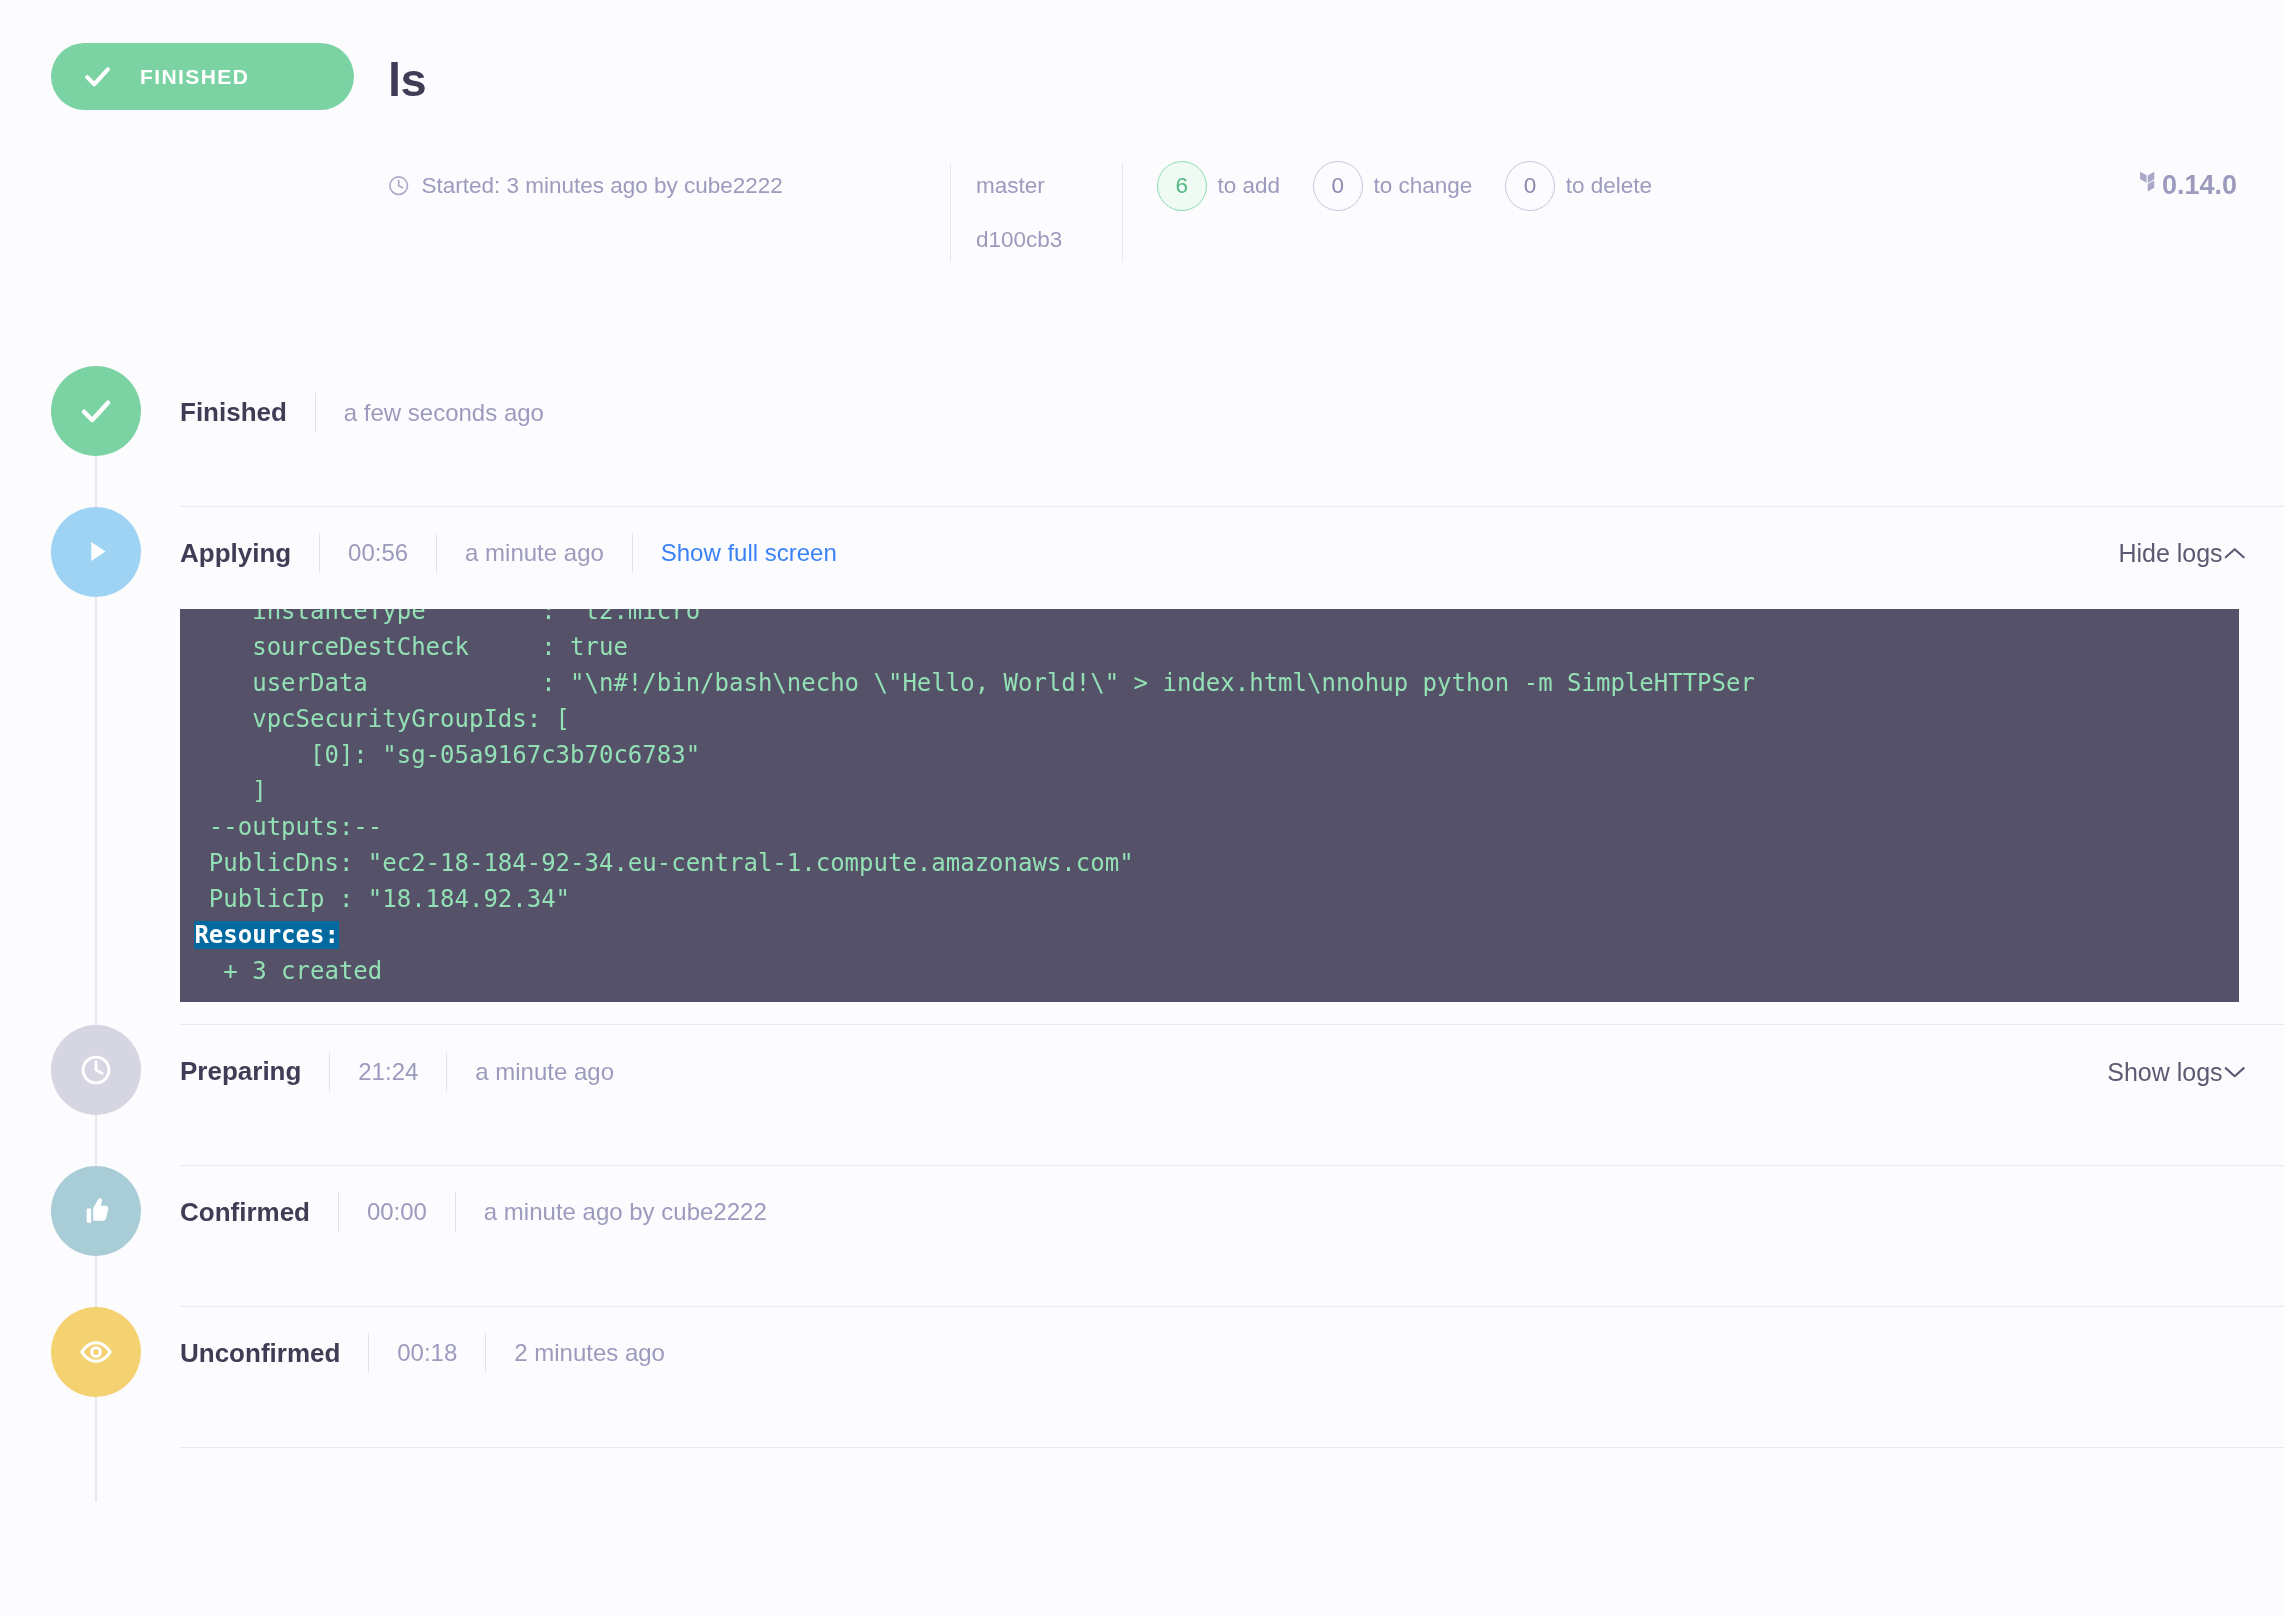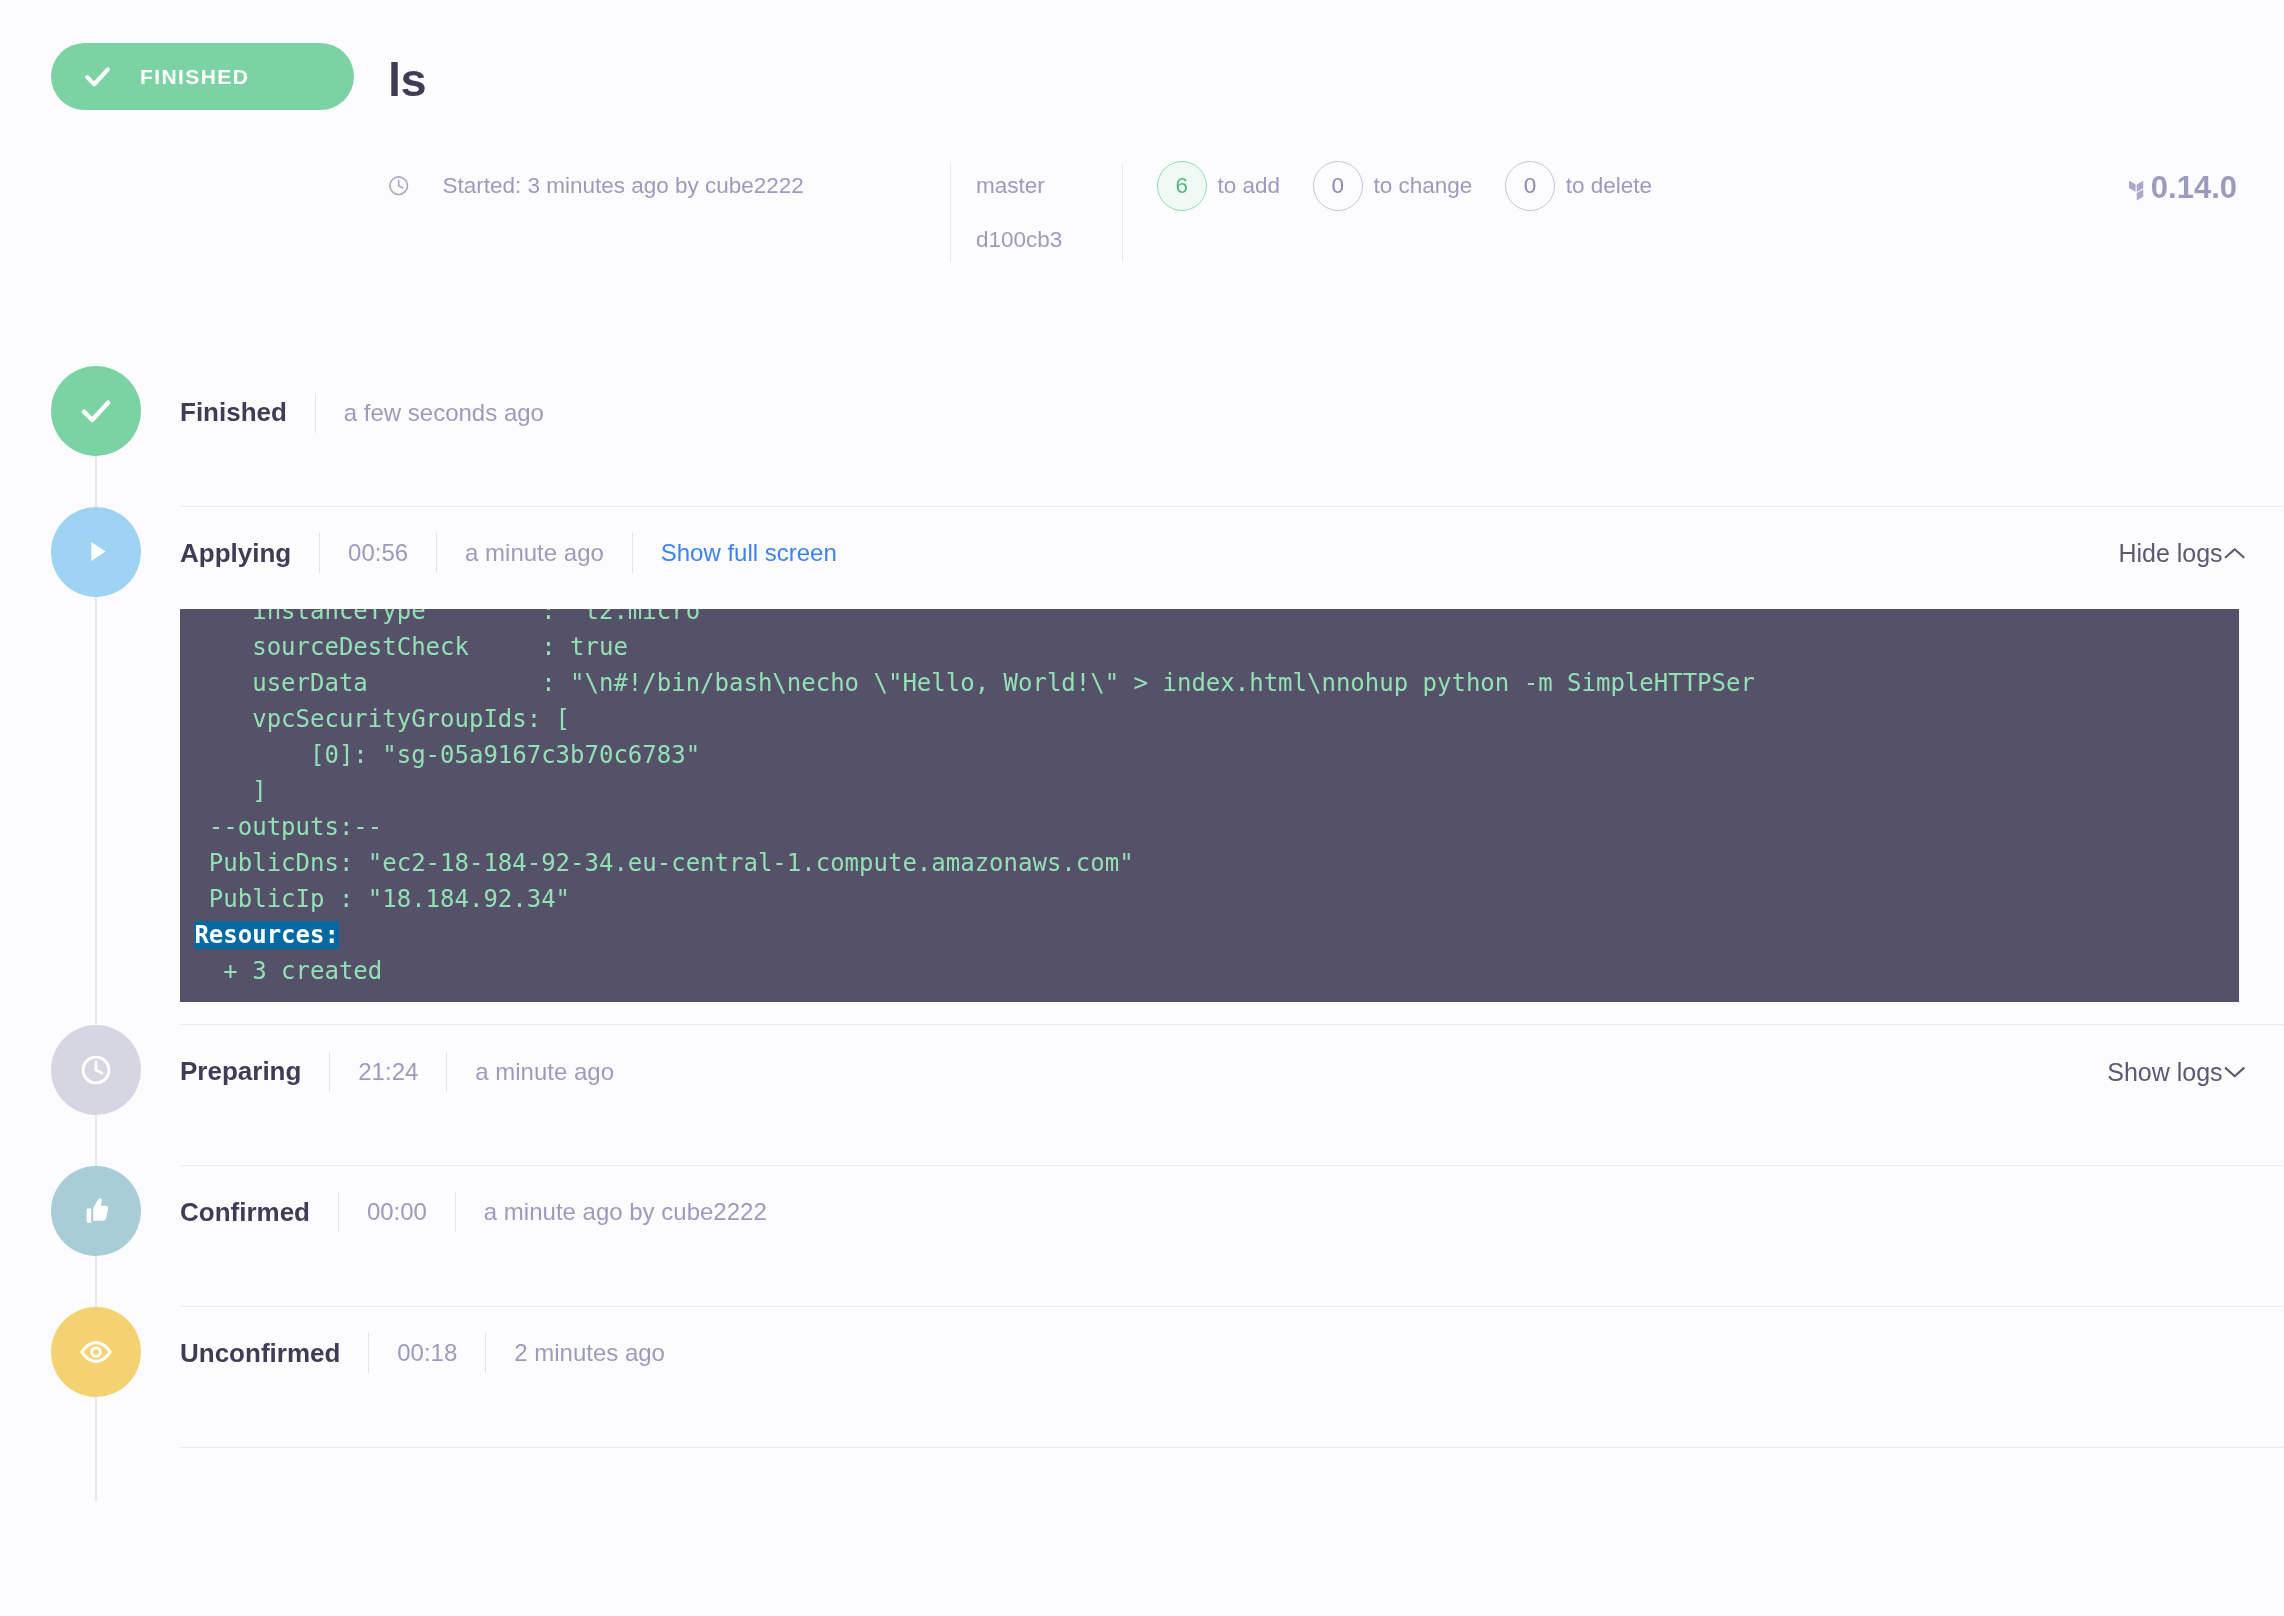--- a/index.html
+++ b/index.html
@@ -72,21 +72,21 @@
     align-items: flex-start;
     margin-top: 49px;
     padding-left: 387px;
     position: relative;
   }
 
   .meta-col-times { width: 563px; }
   .meta-line {
     display: flex;
     align-items: center;
-    gap: 32px;
+    gap: 11px;
     height: 54px;
     color: #9c9bbd;
     font-size: 22.5px;
     white-space: nowrap;
   }
   .meta-line .m-icon {
     width: 23.4px; height: 23.4px; flex: none;
     display: flex; align-items: center; justify-content: center;
   }
   .meta-line .m-icon svg { width: 23.4px; height: 23.4px; display: block; }
@@ -144,24 +144,24 @@
     font-size: 22.5px;
     color: #9c9bbd;
     white-space: nowrap;
   }
 
   .version-badge {
     position: absolute;
     right: 47px;
     top: 10.8px;
     display: flex;
-    align-items: flex-end;
+    align-items: flex-start;
     gap: 0;
     color: #9c9bbd;
-    font-size: 31px;
+    font-size: 27px;
     font-weight: 700;
   }
   .version-badge svg { width: 25px; height: 27px; display: block; }
 
   
   .timeline {
     position: relative;
     margin-top: 99px;
     padding-left: 51px;
   }

